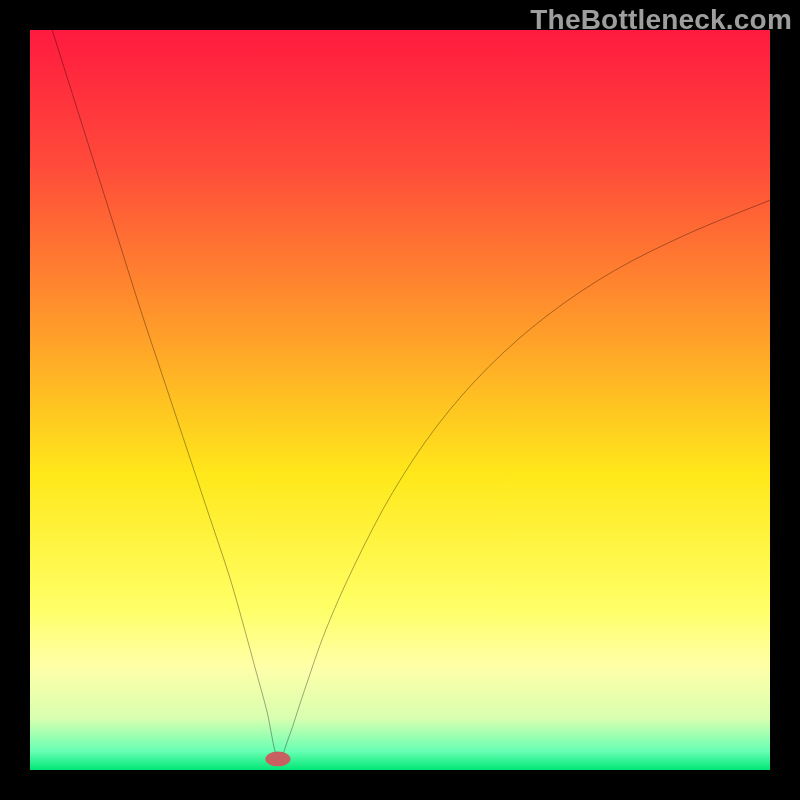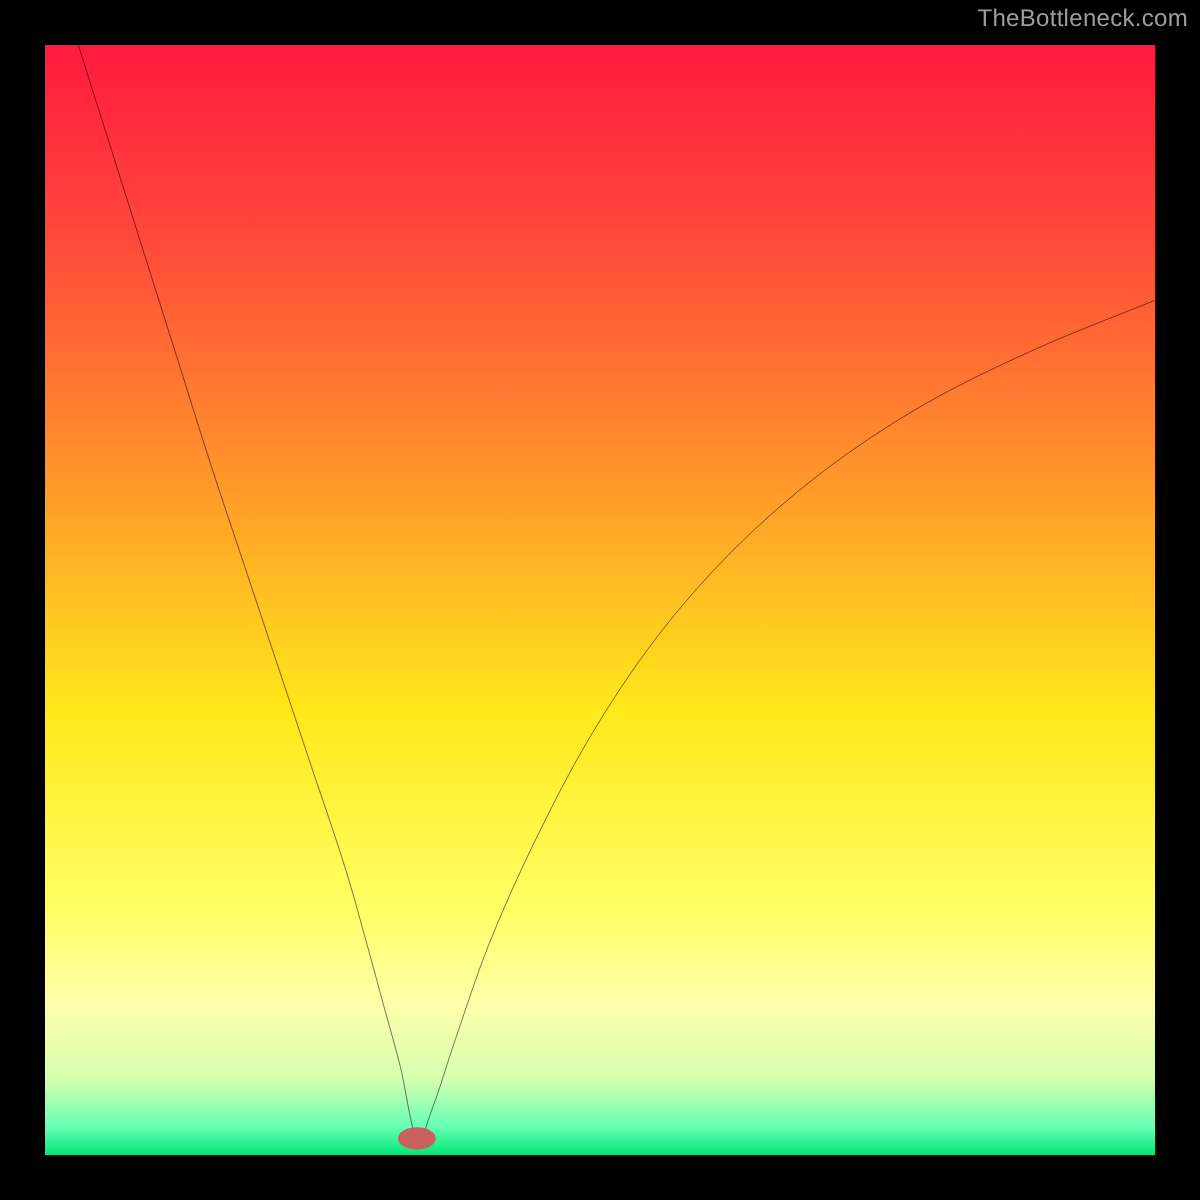--- a/index.html
+++ b/index.html
@@ -13,23 +13,23 @@
   .chart-container {
     position: relative;
     width: 800px;
     height: 800px;
   }
   .watermark {
     position: absolute;
     top: 4px;
     right: 8px;
     font-family: Arial, Helvetica, sans-serif;
-    font-size: 16px;
+    font-size: 28px;
     color: #9e9e9e;
-    font-weight: 400;
+    font-weight: 700;
     z-index: 10;
     letter-spacing: 0.2px;
   }
   svg.plot {
     position: absolute;
     left: 30px;
     top: 30px;
     width: 740px;
     height: 740px;
     display: block;

